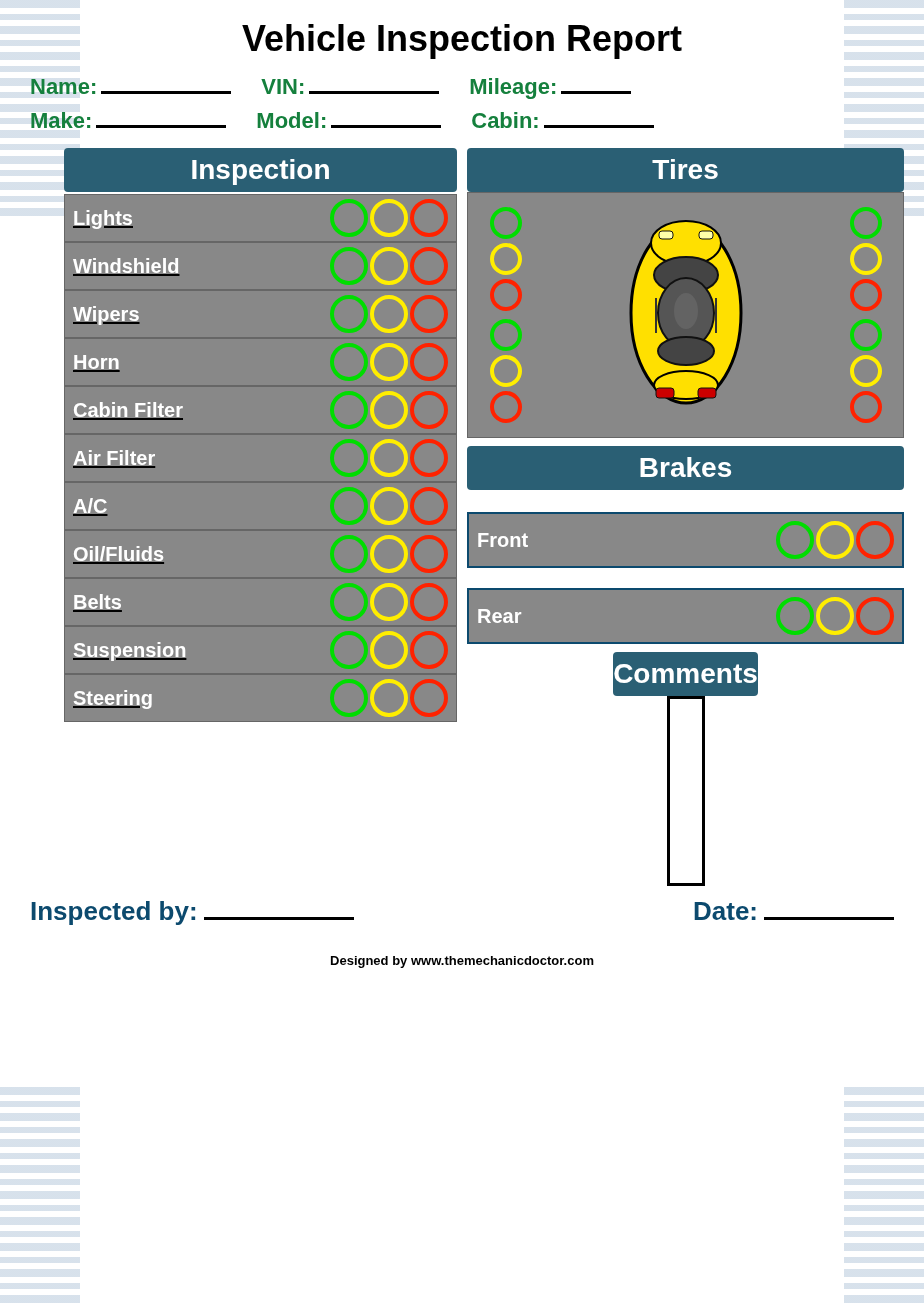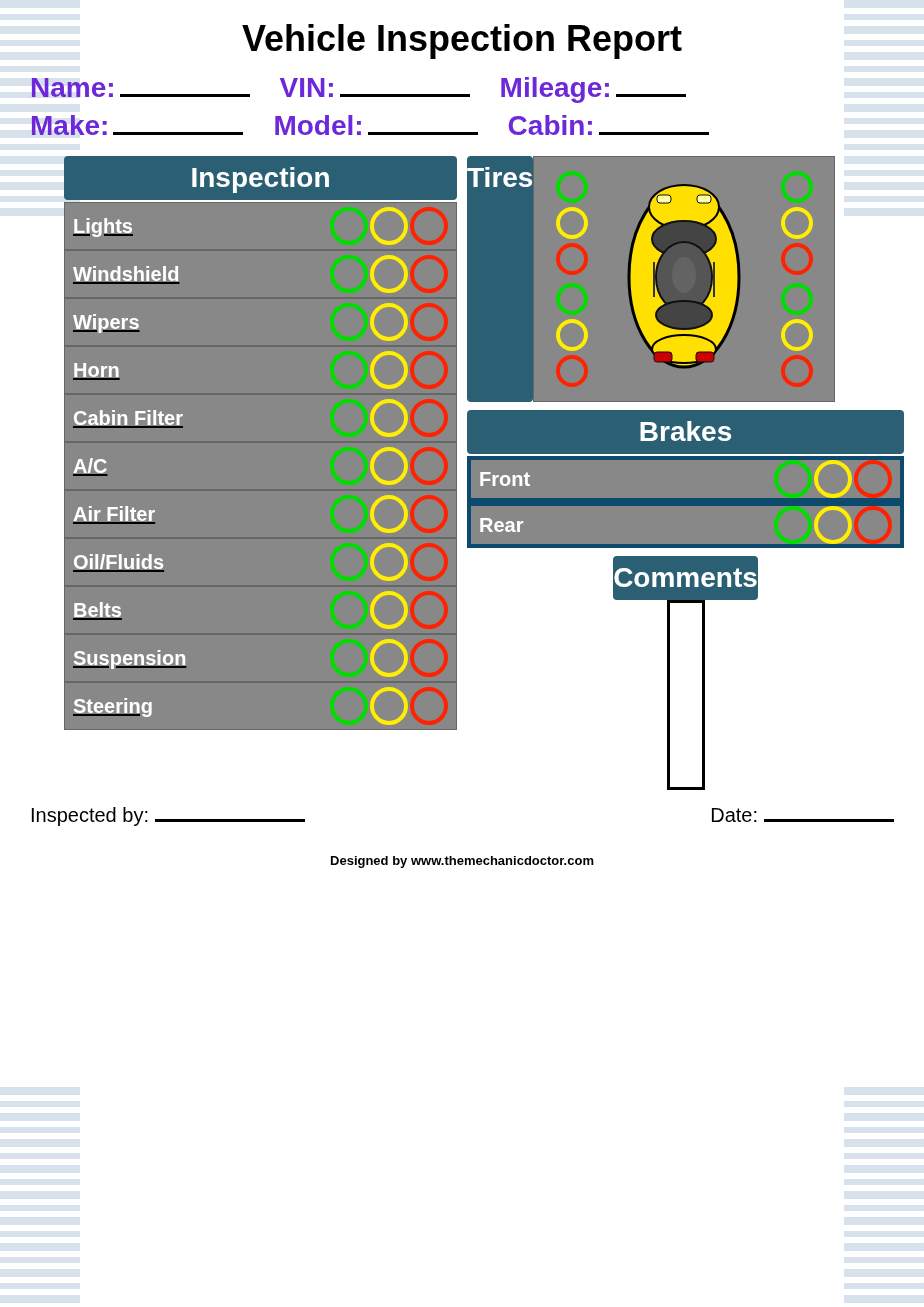--- a/index.html
+++ b/index.html
@@ -100,23 +100,23 @@
       display: flex;
       gap: 30px;
       align-items: baseline;
     }
     .info-field {
       display: flex;
       align-items: baseline;
       gap: 4px;
     }
     .info-label {
-      font-size: 28px;
+      font-size: 22px;
       font-weight: 900;
-      color: #6d28d9;
+      color: #15803d;
       text-align: right;
     }
     .info-underline {
       border-bottom: 3px solid #000;
       min-width: 130px;
       height: 22px;
       display: inline-block;
     }
     .info-underline.short { min-width: 70px; }
     .info-underline.medium { min-width: 110px; }
@@ -183,21 +183,21 @@
     
     .right-col {
       display: flex;
       flex-direction: column;
       gap: 8px;
     }
 
     
     .tires-section {
       display: flex;
-      flex-direction: row;
+      flex-direction: column;
     }
     .tire-diagram {
       background: #888;
       border: 1px solid #666;
       padding: 10px;
       display: flex;
       justify-content: center;
       align-items: center;
       position: relative;
       min-height: 240px;
@@ -223,22 +223,23 @@
     .brakes-section {
       display: flex;
       flex-direction: column;
       gap: 2px;
     }
     .brake-item {
       background: #888;
       display: flex;
       align-items: center;
       justify-content: space-between;
-      padding: 0 8px;
-      border: 4px solid #0c4a6e;
+      padding: 7px 8px;
+      border: 2px solid #0c4a6e;
+      margin-top: 20px;
     }
 
     
     .comments-section {
       display: flex;
       flex-direction: column;
       align-items: center;
     }
     .comments-box {
       background: #fff;
@@ -261,23 +262,23 @@
       justify-content: space-between;
       align-items: center;
       padding: 10px 10px 2px;
     }
     .footer-field {
       display: flex;
       align-items: baseline;
       gap: 6px;
     }
     .footer-label {
-      font-size: 20px;
-      font-weight: 400;
-      color: #000000;
+      font-size: 26px;
+      font-weight: 700;
+      color: #0c4a6e;
     }
     .footer-underline {
       border-bottom: 3px solid #000;
       min-width: 150px;
       height: 22px;
       display: inline-block;
     }
     .footer-underline.date { min-width: 130px; }
 
     .designed-by {
@@ -371,29 +372,29 @@
           </div>
           <div class="inspection-item">
             <span class="item-label">Cabin Filter</span>
             <div class="circles">
               <div class="circle green"></div>
               <div class="circle yellow"></div>
               <div class="circle red"></div>
             </div>
           </div>
           <div class="inspection-item">
+            <span class="item-label">Air Filter</span>
+            <div class="circles">
+              <div class="circle green"></div>
+              <div class="circle yellow"></div>
+              <div class="circle red"></div>
+            </div>
+          </div>
+          <div class="inspection-item">
             <span class="item-label">A/C</span>
-            <div class="circles">
-              <div class="circle green"></div>
-              <div class="circle yellow"></div>
-              <div class="circle red"></div>
-            </div>
-          </div>
-          <div class="inspection-item">
-            <span class="item-label">Air Filter</span>
             <div class="circles">
               <div class="circle green"></div>
               <div class="circle yellow"></div>
               <div class="circle red"></div>
             </div>
           </div>
           <div class="inspection-item">
             <span class="item-label">Oil/Fluids</span>
             <div class="circles">
               <div class="circle green"></div>

